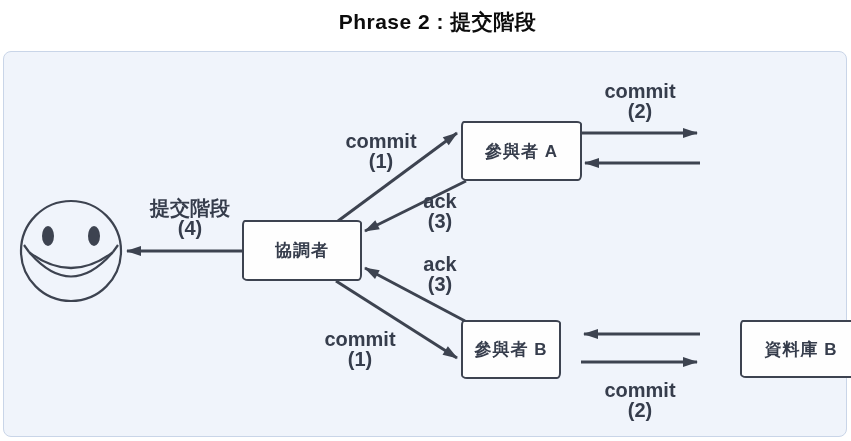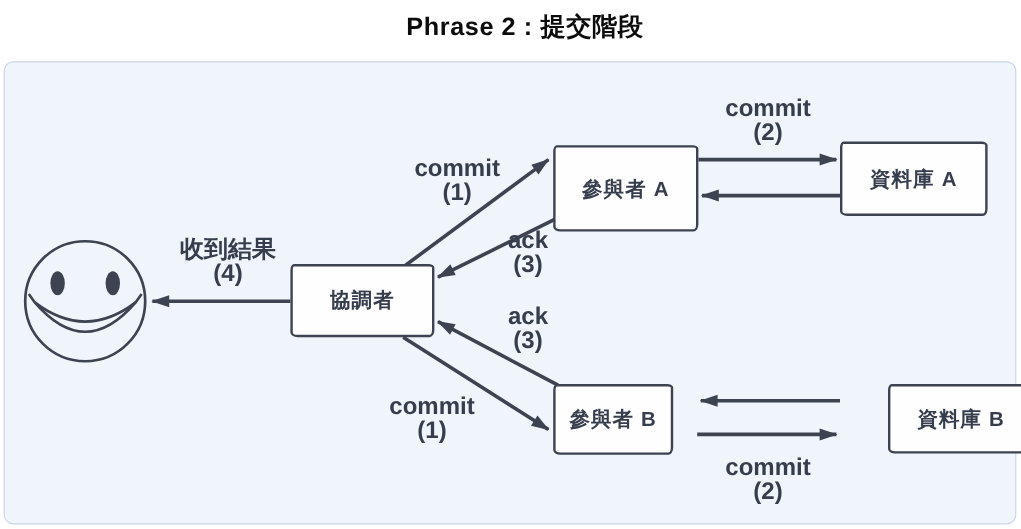--- a/index.html
+++ b/index.html
@@ -23,21 +23,21 @@
   .thin { stroke:#3d4350; stroke-width:2.2; fill:none; }
   .fillDark { fill:#3d4350; }
   .node {
     position:absolute; display:flex; align-items:center; justify-content:center;
     background:#fefefe; border:2.5px solid #3d4350;
     border-radius:3px 5px 4px 6px / 5px 3px 6px 4px;
     font-size:17px; font-weight:bold; color:#363d4c; letter-spacing:1px;
     box-sizing:border-box; white-space:pre;
   }
   .n-coordinator   { left:242px; top:220px; width:120px; height:61px; }
-  .n-participant-a { left:461px; top:121px; width:121px; height:72px; }
+  .n-participant-a { left:461px; top:121px; width:121px; height:60px; }
   .n-database-a    { left:700px; top:118px; width:123px; height:62px; }
   .n-participant-b { left:461px; top:320px; width:100px; height:59px; }
   .n-database-b    { left:700px; top:320px; width:122px; height:58px;margin-left:40px; }
   .edge-label {
     position:absolute; width:120px; text-align:center;
     font-size:20px; font-weight:bold; color:#363d4c; line-height:20px;
   }
   .l-commit1-top    { left:321px; top:131px; }
   .l-ack3-top       { left:380px; top:191px; }
   .l-commit2-top    { left:580px; top:81px;  }
@@ -85,38 +85,37 @@
 
     <line x1="700" y1="163" x2="585" y2="163" class="edge" marker-end="url(#arrow)"></line>
 
     <line x1="700" y1="334" x2="584" y2="334" class="edge" marker-end="url(#arrow)"></line>
 
     <line x1="581" y1="362" x2="697" y2="362" class="edge" marker-end="url(#arrow)"></line>
   </svg>
 
   <div class="node n-coordinator">協調者</div>
   <div class="node n-participant-a">參與者 A</div>
-  <div class="node n-database-a">資料庫 A</div>
   <div class="node n-participant-b">參與者 B</div>
   <div class="node n-database-b">資料庫 B</div>
 
   <div class="edge-label l-commit1-top">
     <div>commit</div>
     <div>(1)</div>
   </div>
   <div class="edge-label l-ack3-top">
     <div>ack</div>
     <div>(3)</div>
   </div>
   <div class="edge-label l-commit2-top">
     <div>commit</div>
     <div>(2)</div>
   </div>
   <div class="edge-label l-receive">
-    <div>收到結果</div>
+    <div>提交階段</div>
     <div>(4)</div>
   </div>
   <div class="edge-label l-ack3-bottom">
     <div>ack</div>
     <div>(3)</div>
   </div>
   <div class="edge-label l-commit1-bottom">
     <div>commit</div>
     <div>(1)</div>
   </div>

